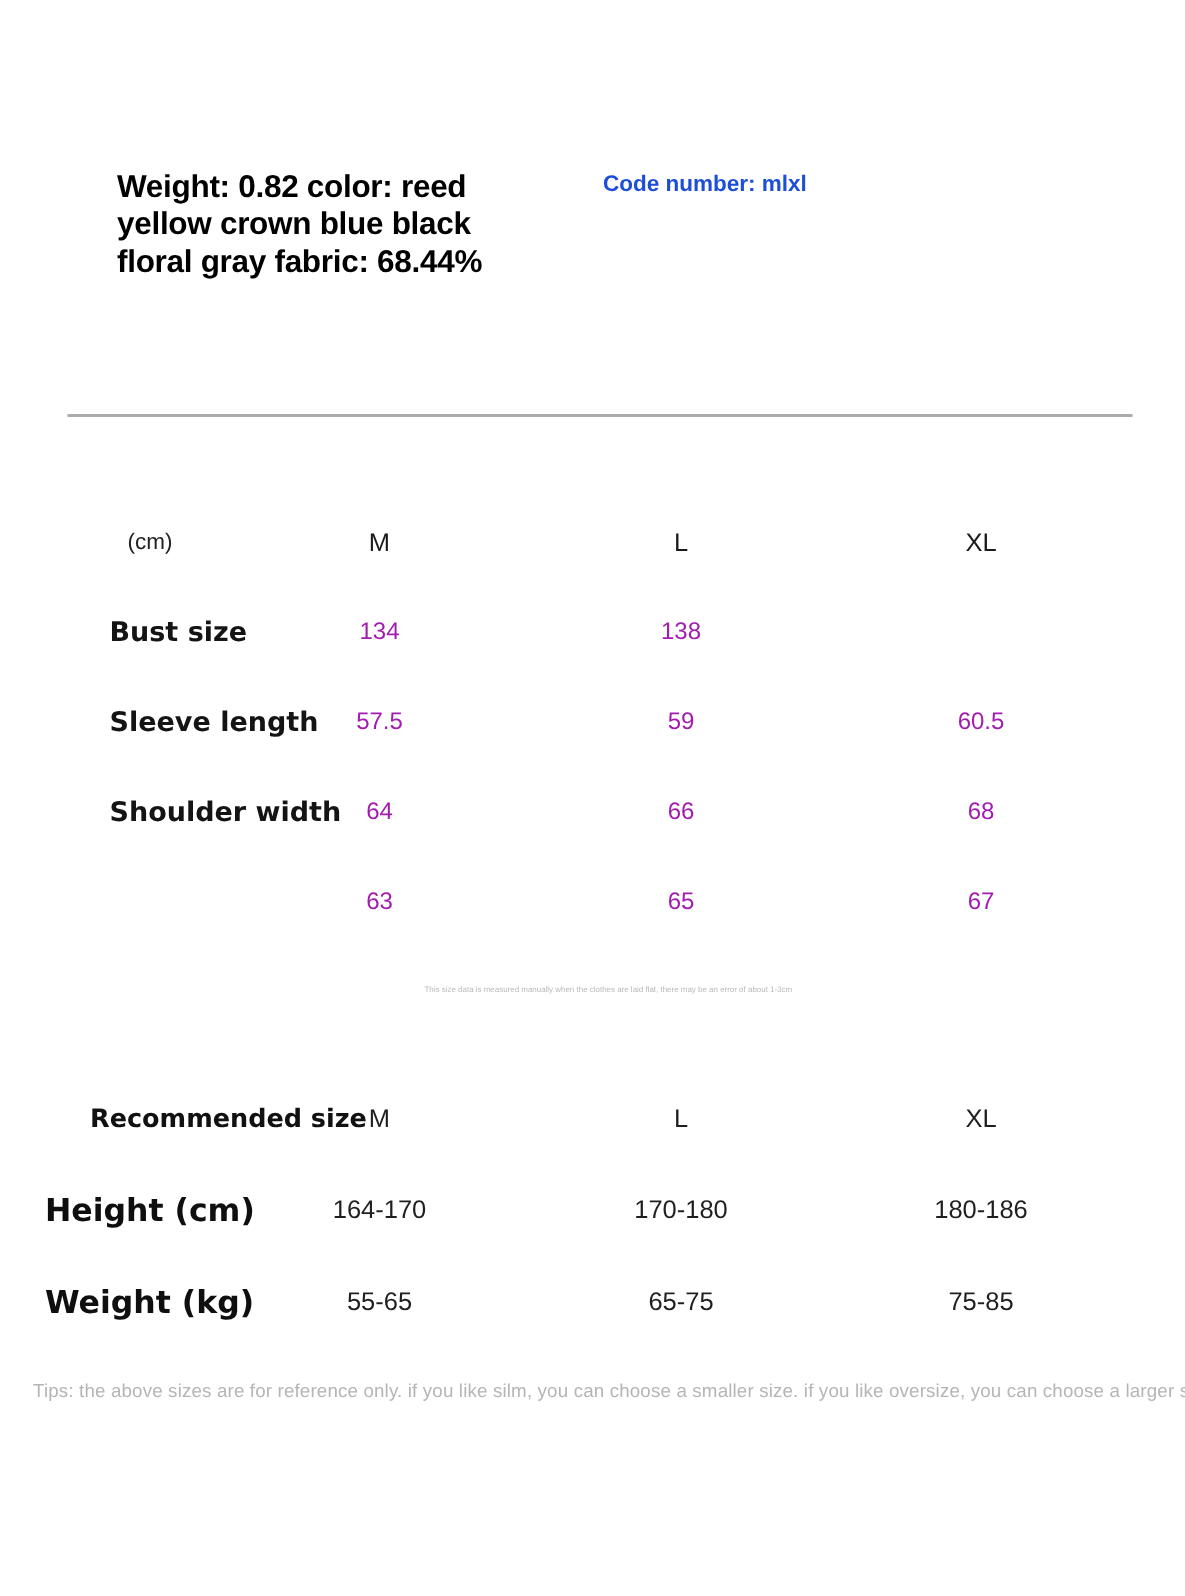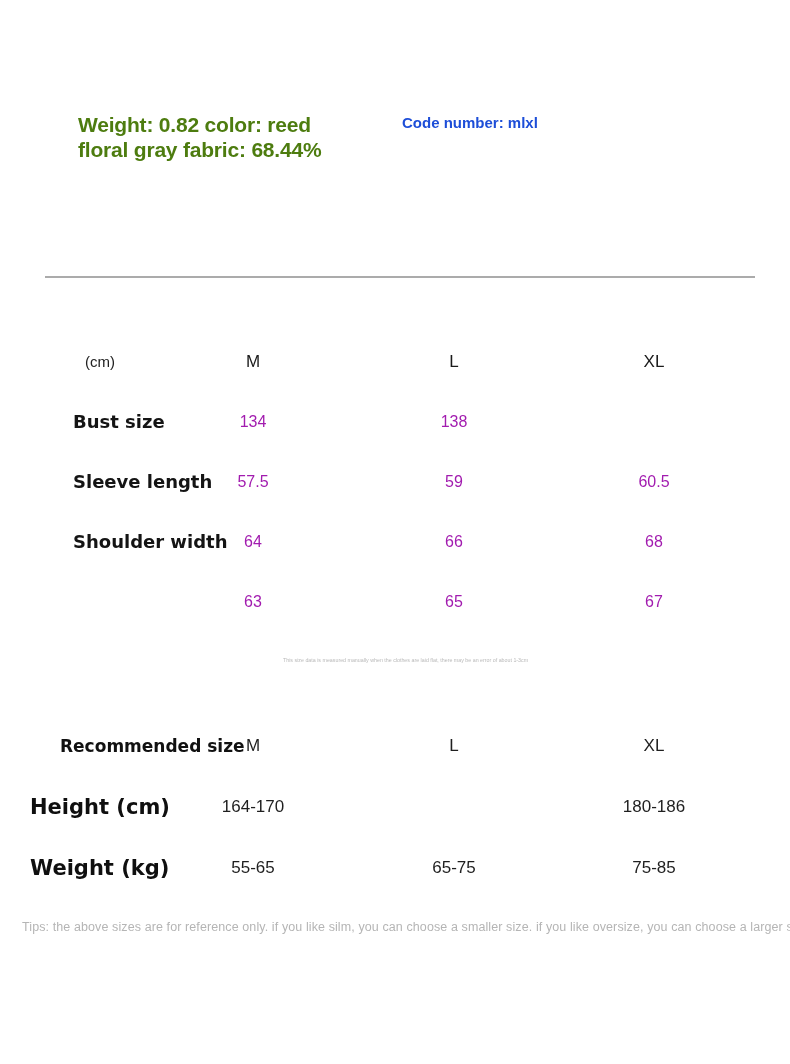--- a/index.html
+++ b/index.html
@@ -13,21 +13,21 @@
   }
   
   .product-info {
     position: absolute;
     left: 78px;
     top: 112px;
     font-family: "Liberation Sans", sans-serif;
     font-weight: bold;
     font-size: 21px;
     line-height: 25px;
-    color: #4d7c0f;
+    color: #000000;
     letter-spacing: -0.2px;
     white-space: nowrap;
   }
   .code-number {
     position: absolute;
     left: 402px;
     top: 114px;
     font-family: "Liberation Sans", sans-serif;
     font-weight: bold;
     font-size: 15px;
@@ -116,20 +116,21 @@
     letter-spacing: 0.1px;
   }
 </style>
 </head>
 <body>
 
 <div class="page">
 
   <div class="product-info">
     <div>Weight: 0.82 color: reed</div>
+    <div>yellow crown blue black</div>
     <div>floral gray fabric: 68.44%</div>
   </div>
   <div class="code-number">Code number: mlxl</div>
 
   <div class="divider"></div>
 
   <div class="row r-head">
     <span class="unit-label">(cm)</span>
     <span class="cell m hdr-cell">M</span>
     <span class="cell l hdr-cell">L</span>
@@ -164,20 +165,21 @@
   <div class="row r-rec">
     <span class="rec-label">Recommended size</span>
     <span class="cell m rec-cell">M</span>
     <span class="cell l rec-cell">L</span>
     <span class="cell xl rec-cell">XL</span>
   </div>
 
   <div class="row r-height">
     <span class="big-label">Height (cm)</span>
     <span class="cell m rec-cell">164-170</span>
+    <span class="cell l rec-cell">170-180</span>
     <span class="cell xl rec-cell">180-186</span>
   </div>
 
   <div class="row r-weight">
     <span class="big-label">Weight (kg)</span>
     <span class="cell m rec-cell">55-65</span>
     <span class="cell l rec-cell">65-75</span>
     <span class="cell xl rec-cell">75-85</span>
   </div>
 

